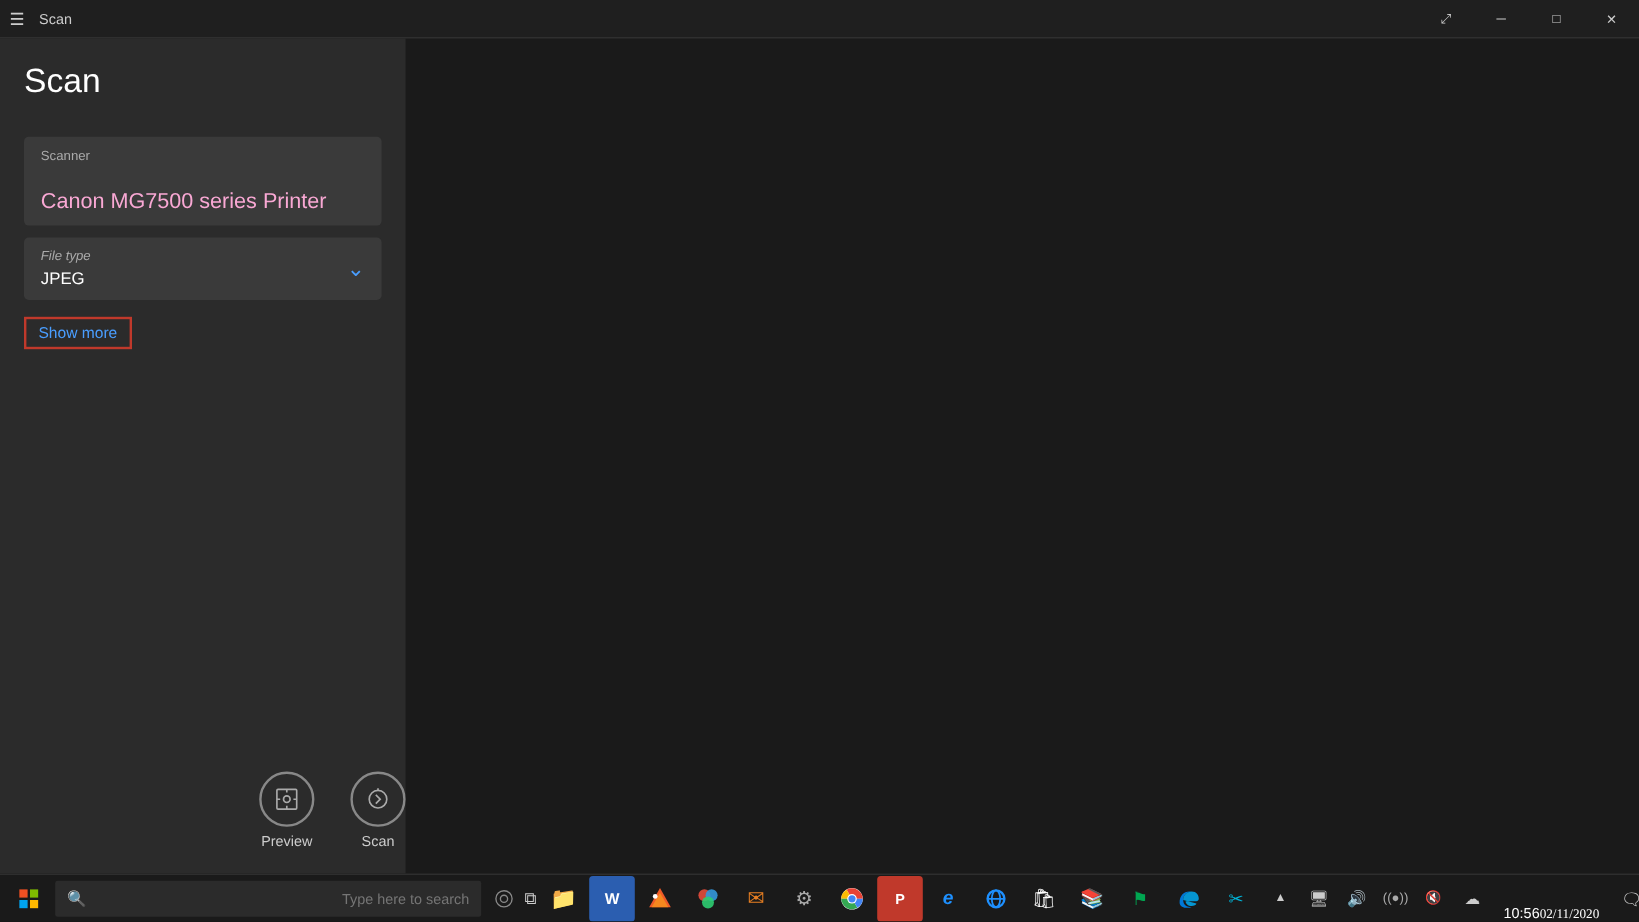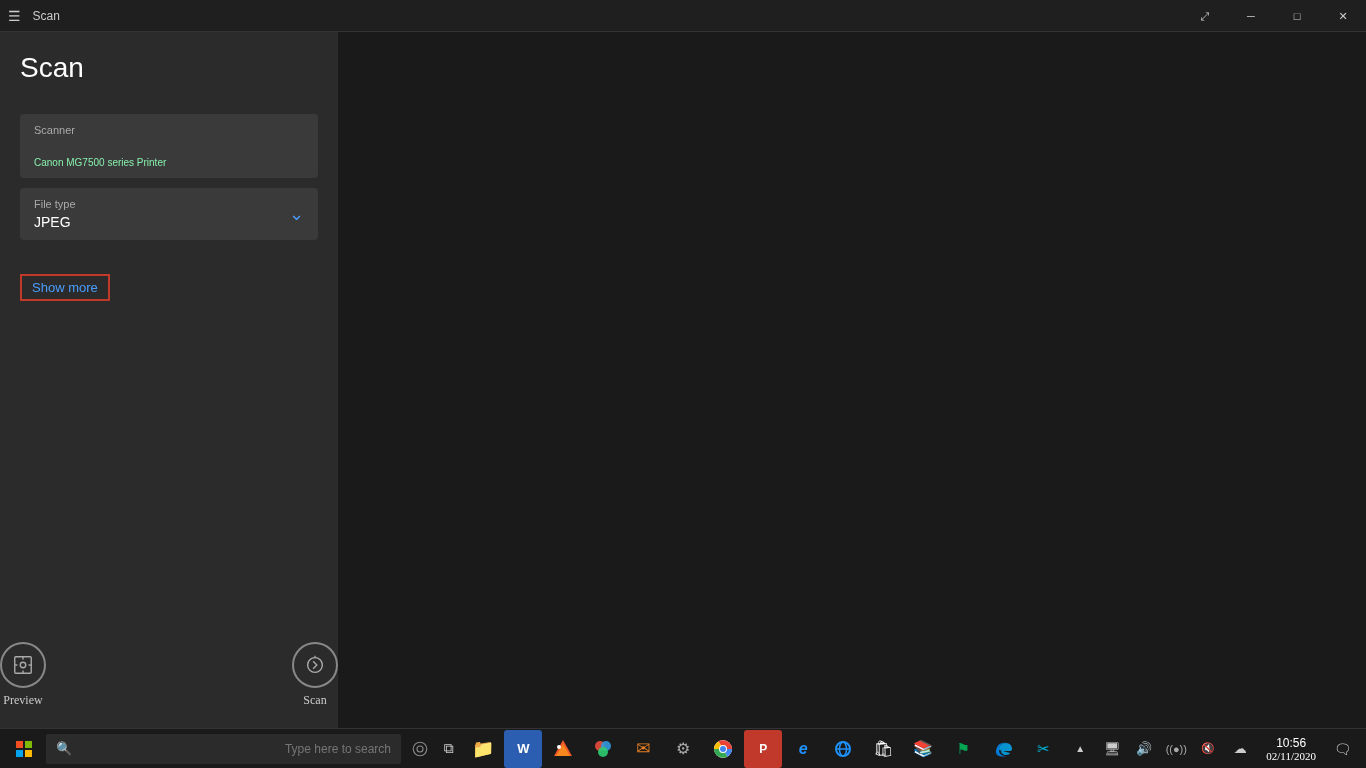--- a/index.html
+++ b/index.html
@@ -86,70 +86,69 @@
       border-radius: 4px;
       padding: 10px 14px;
       margin-bottom: 10px;
     }
     .field-label {
       font-size: 11px;
       color: #aaa;
       margin-bottom: 21px;
     }
     .field-value {
-      font-size: 10px;
-      color: #86efac;
+      font-size: 18px;
+      color: #f9a8d4;
     }
 
     .file-type-group {
       background: #3a3a3a;
       border-radius: 4px;
       padding: 10px 14px;
       margin-bottom: 14px;
       display: flex;
       align-items: center;
       justify-content: space-between;
       cursor: pointer;
     }
     .file-type-left .field-label {
       font-size: 11px;
       color: #aaa;
       margin-bottom: 4px;
+      font-style: italic;
     }
     .file-type-left .field-value {
       font-size: 14px;
       color: #ffffff;
     }
     .chevron-down {
       color: #4a9eff;
       font-size: 18px;
     }
 
     .show-more-btn {
       display: inline-block;
       color: #4a9eff;
       font-size: 13px;
       cursor: pointer;
       border: 2px solid #c0392b;
       padding: 4px 10px;
       background: transparent;
       width: fit-content;
-      margin-top: 20px;
     }
 
     
     .bottom-buttons {
       position: absolute;
       bottom: 20px;
       left: 0;
       width: 100%;
       display: flex;
-      justify-content: space-between;
+      justify-content: flex-end;
       gap: 30px;
-      font-family: Liberation Serif, serif;
     }
     .scan-btn-item {
       display: flex;
       flex-direction: column;
       align-items: center;
       cursor: pointer;
     }
     .scan-btn-circle {
       width: 46px;
       height: 46px;
@@ -274,22 +273,22 @@
       display: flex;
       align-items: center;
       justify-content: center;
       cursor: pointer;
       font-size: 13px;
       color: #ccc;
     }
 
     .taskbar-clock {
       display: flex;
-      flex-direction: column;
-      align-items: center;
+      flex-direction: row;
+      align-items: flex-end;
       justify-content: center;
       padding: 0 8px;
       cursor: pointer;
       height: 38px;
     }
     .clock-time {
       font-size: 12px;
       color: #fff;
     }
     .clock-date {

